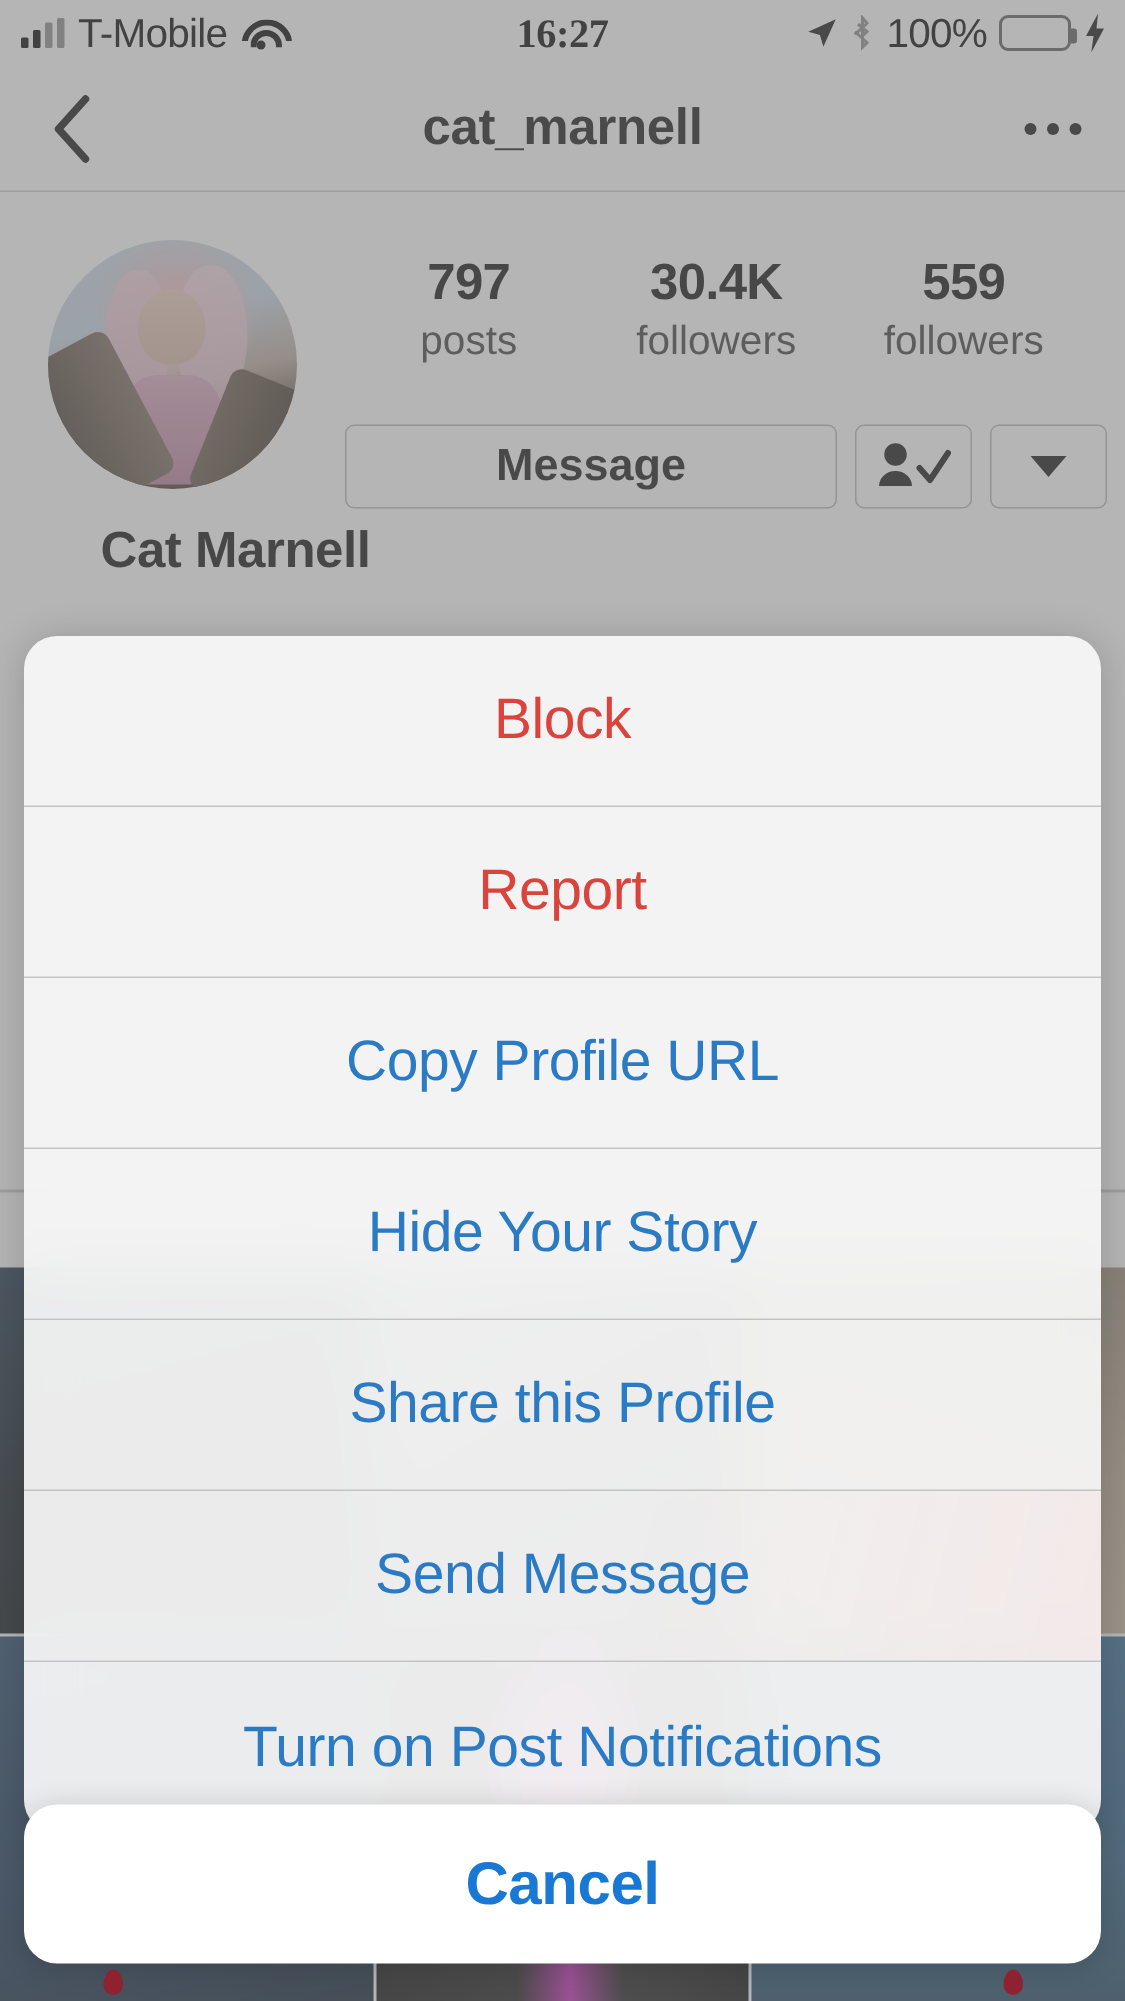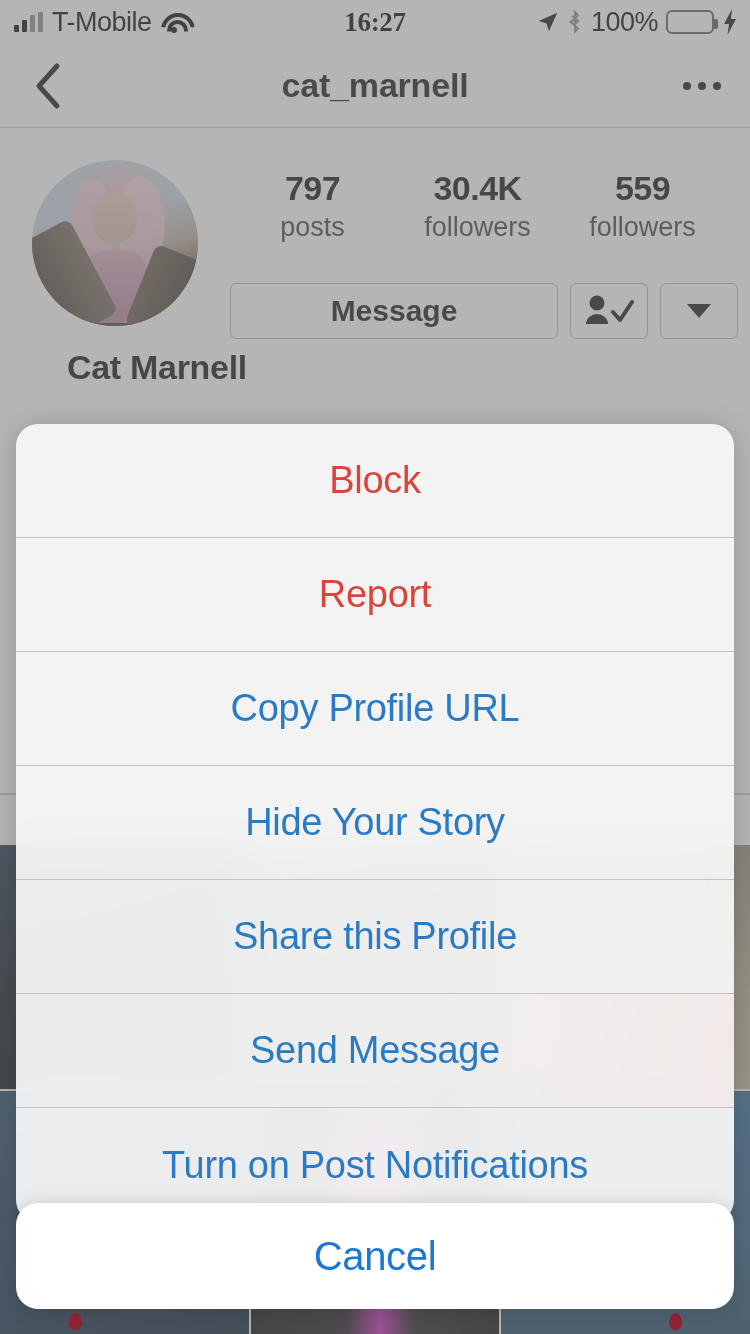--- a/index.html
+++ b/index.html
@@ -166,21 +166,21 @@
   .sheet-item.normal { color:#2b7bc4; }
   
   #sheet .bleed-warm { background:linear-gradient(105deg, rgba(248,248,248,0) 55%, rgba(243,231,231,0.75) 100%); }
 
   #cancel-sheet {
     position:absolute; left:16px; top:1203px; width:718px; height:106px;
     border-radius:22px; background:#ffffff;
     box-shadow:0 2px 20px rgba(0,0,0,0.16);
     display:flex; align-items:center; justify-content:center;
   }
-  #cancel-label { font-size:40px; font-weight:400; color:#1878d4; letter-spacing:-0.3px; }
+  #cancel-label { font-size:40px; font-weight:700; color:#1878d4; letter-spacing:-0.3px; }
 
   .pin { position:absolute; width:13px; height:17px; background:#8f2230;
          border-radius:50% 50% 50% 50% / 60% 60% 40% 40%; }
   #pin-left  { left:69px;  top:1313px; }
   #pin-right { left:669px; top:1313px; }
 </style>
 </head>
 <body>
 
 <div id="screen">

